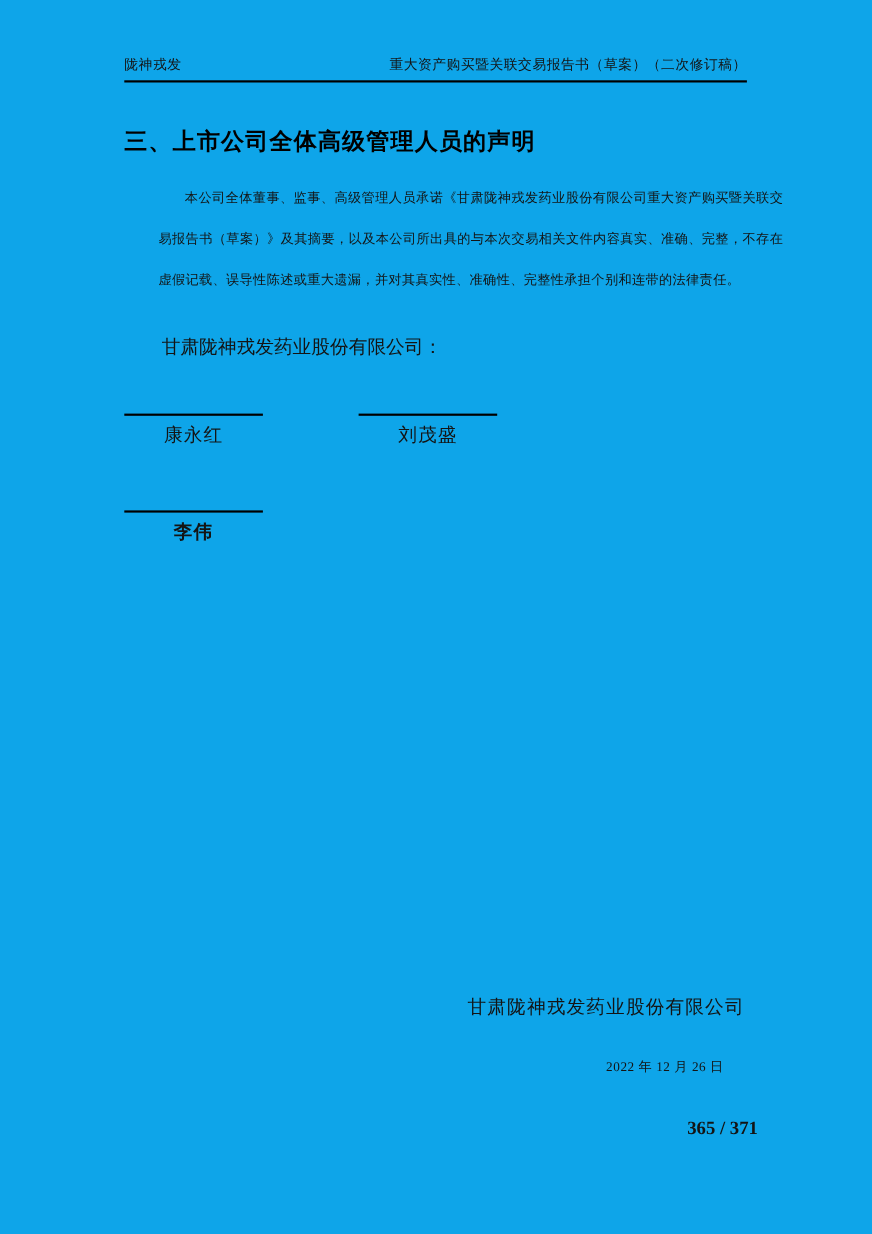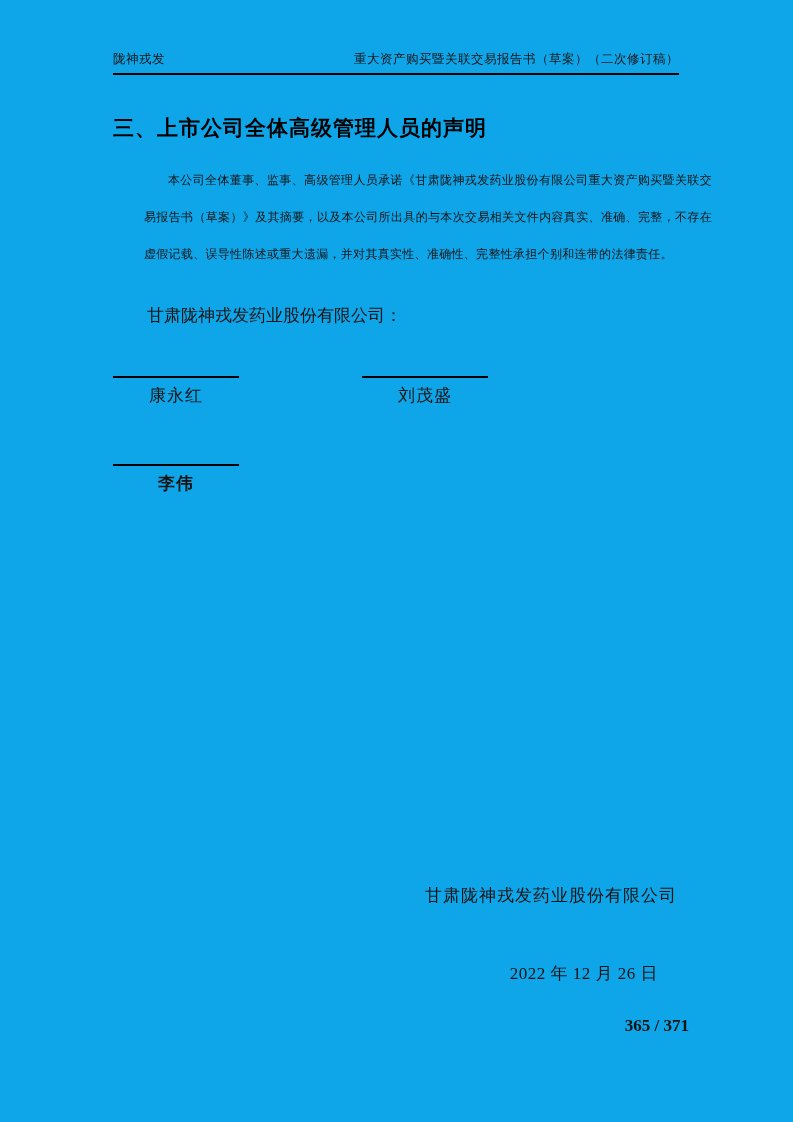--- a/index.html
+++ b/index.html
@@ -62,51 +62,51 @@
     width: 568px;
     font-size: 17px;
     text-indent: 2em;
   }
   
   .sig-row {
     position: absolute;
     left: 113px;
     display: flex;
   }
-  .sig-row-1 { top: 376px; gap: 36px; }
+  .sig-row-1 { top: 376px; }
   .sig-row-2 { top: 464px; font-weight: bold; }
   .sig-cell {
     width: 126px;
     margin-right: 87px;
     text-align: center;
   }
   .sig-line {
     width: 126px;
     height: 0;
     border-top: 2px solid #000000;
   }
   .sig-name {
     margin-top: 6px;
     font-size: 17px;
     letter-spacing: 1px;
   }
   
   .company-name {
     position: absolute;
-    top: 884px;
+    top: 904px;
     right: 116px;
     font-size: 17px;
     letter-spacing: 1px;
     white-space: nowrap;
   }
   .date-line {
     position: absolute;
     top: 962px;
     right: 135px;
-    font-size: 17px;
+    font-size: 12px;
     letter-spacing: 0.5px;
     white-space: nowrap;
   }
   
   .page-number {
     position: absolute;
     top: 1016px;
     right: 104px;
     font-size: 17px;
     font-weight: 700;

